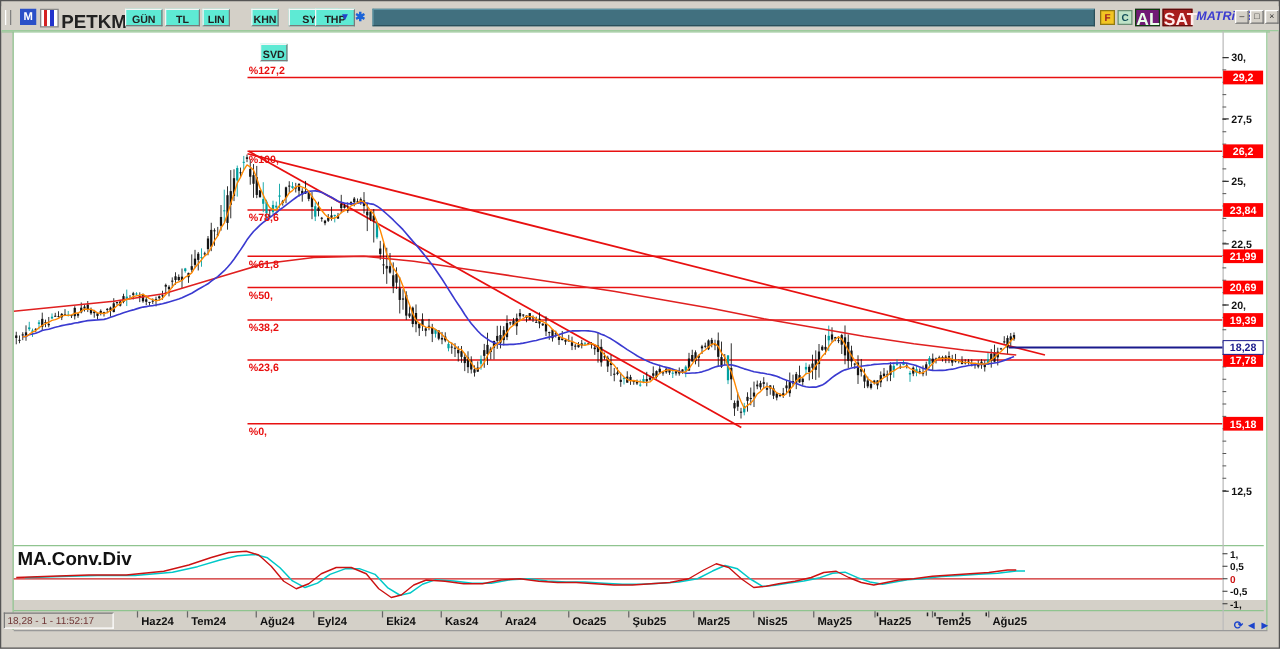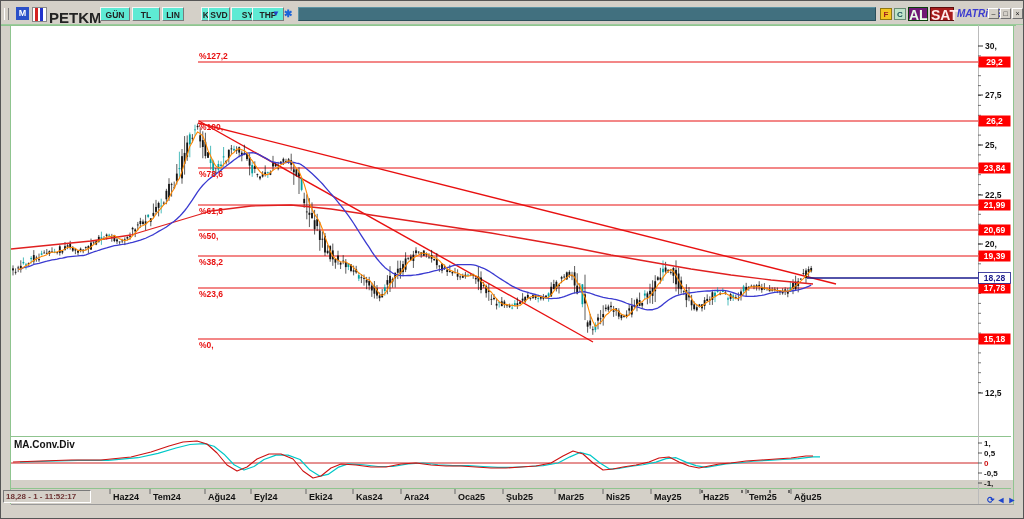--- a/index.html
+++ b/index.html
@@ -16,22 +16,22 @@
   .dd{position:absolute;left:271px;top:4px;font-size:8px;color:#2244cc;font-weight:bold;}
   .star{position:absolute;left:283px;top:3px;font-size:10px;color:#1c64d8;font-weight:bold;}
   .tealbar{position:absolute;left:297px;top:2px;width:578px;height:14px;background:#41707f;border:1px solid;border-color:#5d93a3 #2b4f5a #2b4f5a #5d93a3;box-sizing:border-box;}
   .flagF{position:absolute;left:879px;top:3px;width:12px;height:12px;background:#f2c522;color:#a02020;font-size:8px;font-weight:bold;text-align:center;line-height:12px;border:1px solid #907710;box-sizing:border-box;}
   .flagC{position:absolute;left:893px;top:3px;width:12px;height:12px;background:#bfe3c8;color:#14505a;font-size:8px;font-weight:bold;text-align:center;line-height:12px;border:1px solid #6a8d74;box-sizing:border-box;}
   .al{position:absolute;left:907px;top:2px;width:20px;height:14px;background:#701a75;color:#eaffea;font-size:14px;font-weight:bold;text-align:center;line-height:14px;border:1px solid #0c3f0c;box-sizing:border-box;}
   .sat{position:absolute;left:929px;top:2px;width:24px;height:14px;background:#a81d1d;color:#ffecec;font-size:14px;font-weight:bold;text-align:center;line-height:14px;border:1px solid #5c0e0e;box-sizing:border-box;}
   .logo{position:absolute;left:956px;top:3px;font-size:10px;font-weight:bold;font-style:italic;color:#3b3bd0;letter-spacing:0px;}
   .winbtn{position:absolute;top:3px;width:11px;height:11px;background:#d4d0c8;border:1px solid;border-color:#fff #707070 #707070 #fff;font-size:7px;line-height:9px;text-align:center;color:#222;box-sizing:border-box;}
   
-  .ind-label{position:absolute;left:13px;top:438px;z-index:2;font-size:10px;font-weight:bold;color:#111;}
-  .status{position:absolute;left:2px;top:489px;z-index:2;width:88px;height:13px;background:#d4d0c8;border:1px solid;border-color:#7a7a7a #fff #fff #7a7a7a;font-size:8px;font-weight:bold;color:#6e3434;line-height:12px;padding-left:2px;box-sizing:border-box;}
+  .ind-label{position:absolute;left:13px;top:438px;z-index:2;font-size:15px;font-weight:bold;color:#111;}
+  .status{position:absolute;left:2px;top:489px;z-index:2;width:88px;height:13px;background:#d4d0c8;border:1px solid;border-color:#7a7a7a #fff #fff #7a7a7a;font-size:8px;font-weight:normal;color:#6e3434;line-height:12px;padding-left:2px;box-sizing:border-box;}
   .navbox{position:absolute;left:986px;top:494px;z-index:2;font-size:9px;color:#1c44cc;font-weight:bold;}
   .navbox span{margin-right:2px;cursor:default;}
 </style>
 </head>
 <body>
 
 <div class="window">
 
   <svg id="chart" width="1024" height="519" viewBox="0 0 1024 519">
       <rect x="10" y="24" width="1003" height="455" fill="#ffffff"></rect>
@@ -804,21 +804,21 @@
 
   <div class="toolbar">
     <div class="grip"></div>
     <div class="app-icon">M</div>
     <div class="ctype-icon"></div>
     <div class="symbol">PETKM</div>
     <div class="tb-btn" style="left:99px;width:30px;">GÜN</div>
     <div class="tb-btn" style="left:131px;width:28px;">TL</div>
     <div class="tb-btn" style="left:161px;width:22px;">LIN</div>
     <div class="tb-btn" style="left:200px;width:22px;">KHN</div>
-    <div class="tb-btn" style="left:207px;width:22px;">SVD</div>
+    <div class="tb-btn" style="left:207px;width:22px;margin-top:28px;">SVD</div>
     <div class="tb-btn" style="left:230px;width:40px;">SYM</div>
     <div class="tb-btn" style="left:251px;width:32px;">THP</div>
     <div class="dd">▼</div>
     <div class="star">✱</div>
     <div class="tealbar"></div>
     <div class="flagF">F</div>
     <div class="flagC">C</div>
     <div class="al">AL</div>
     <div class="sat">SAT</div>
     <div class="logo">MATRiKS</div>

